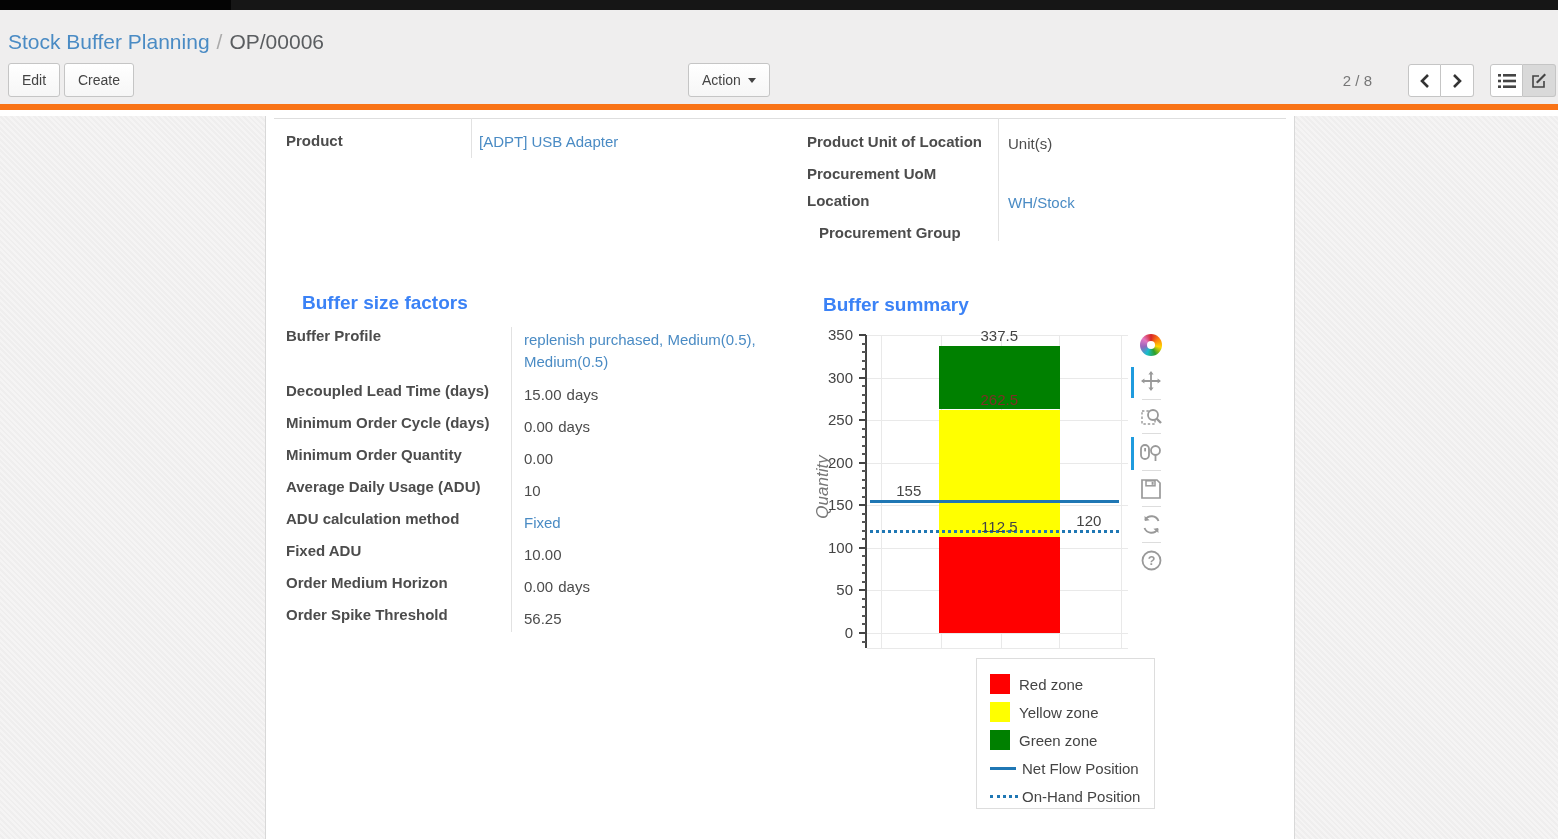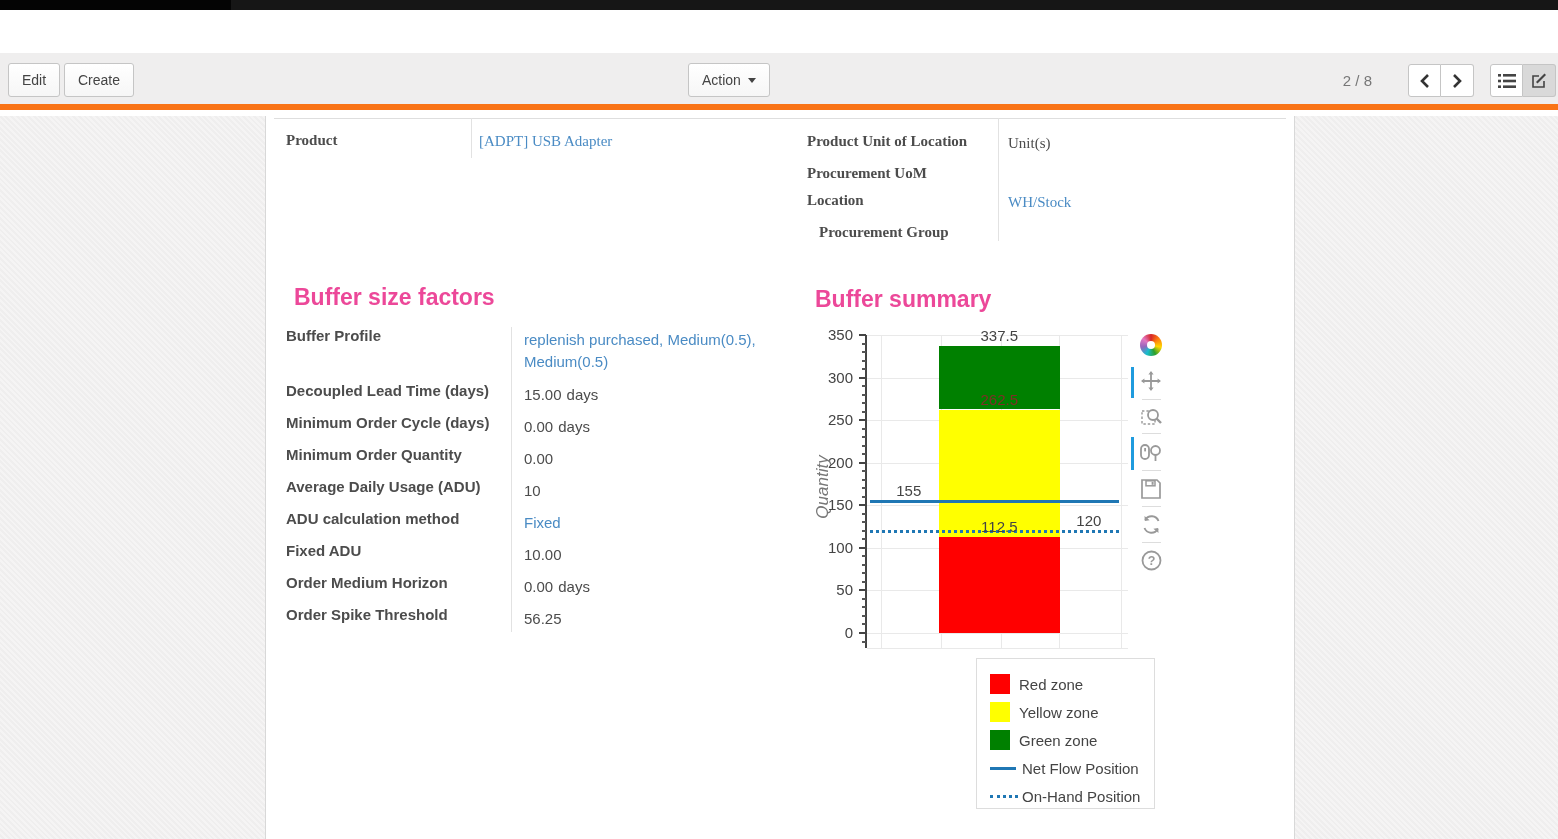--- a/index.html
+++ b/index.html
@@ -43,22 +43,22 @@
   
   .content{position:absolute;left:0;top:116px;width:1558px;height:723px;
            background:repeating-linear-gradient(45deg,#f5f4f4 0px,#f5f4f4 2px,#efeeee 2px,#efeeee 4px);}
   .sheet{position:absolute;left:265px;top:0;width:1030px;height:723px;background:#fff;
          border-left:1px solid #d8d8d8;border-right:1px solid #d8d8d8;}
   .topline{position:absolute;left:8px;top:2px;width:1012px;height:1px;background:#dedede;}
   .vsep{position:absolute;width:1px;background:#e2e2e2;}
   .lbl{font-weight:bold;color:#4c4c4c;font-size:15px;white-space:nowrap;}
   .val{color:#4c4c4c;font-size:15px;white-space:nowrap;}
   .link{color:#4a8bc4;cursor:pointer;}
-  .frow{position:absolute;font-family:Liberation Serif, serif;}
-  .section-title{position:absolute;margin:8px;color:#ec4899;font-size:23px;font-weight:bold;}
+  .frow{position:absolute;}
+  .section-title{position:absolute;margin:16px;color:#3b82f6;font-size:19px;font-weight:bold;}
 
   
   #factors{position:absolute;left:20px;top:211px;width:510px;}
   #factors .facrow{position:absolute;left:0;width:510px;}
   #factors .faclbl{position:absolute;left:0;top:0;width:220px;}
   #factors .facval{position:absolute;left:238px;top:2px;width:260px;white-space:normal;line-height:22px;}
   .unit{margin-left:5px;}
 
   
   #chart{position:absolute;left:535px;top:209px;width:370px;height:335px;font-size:15px;color:#444;}
@@ -89,20 +89,25 @@
 </style>
 </head>
 <body>
 
 <div class="screen">
 
   <div class="topbar">
     <div class="topbar-left"></div>
   </div>
 
+  <div class="crumbbar">
+    <div class="crumb">
+      <a class="crumb-link">Stock Buffer Planning</a><span class="crumb-sep">/</span><span class="crumb-cur">OP/00006</span>
+    </div>
+  </div>
 
   <div class="toolbar">
     <button class="btn btn-edit">Edit</button>
     <button class="btn btn-create">Create</button>
     <button class="btn btn-action">
       <span>Action</span>
       <span class="caret"></span>
     </button>
     <span class="pager">2 / 8</span>
     <div class="btn-group bg-nav">

